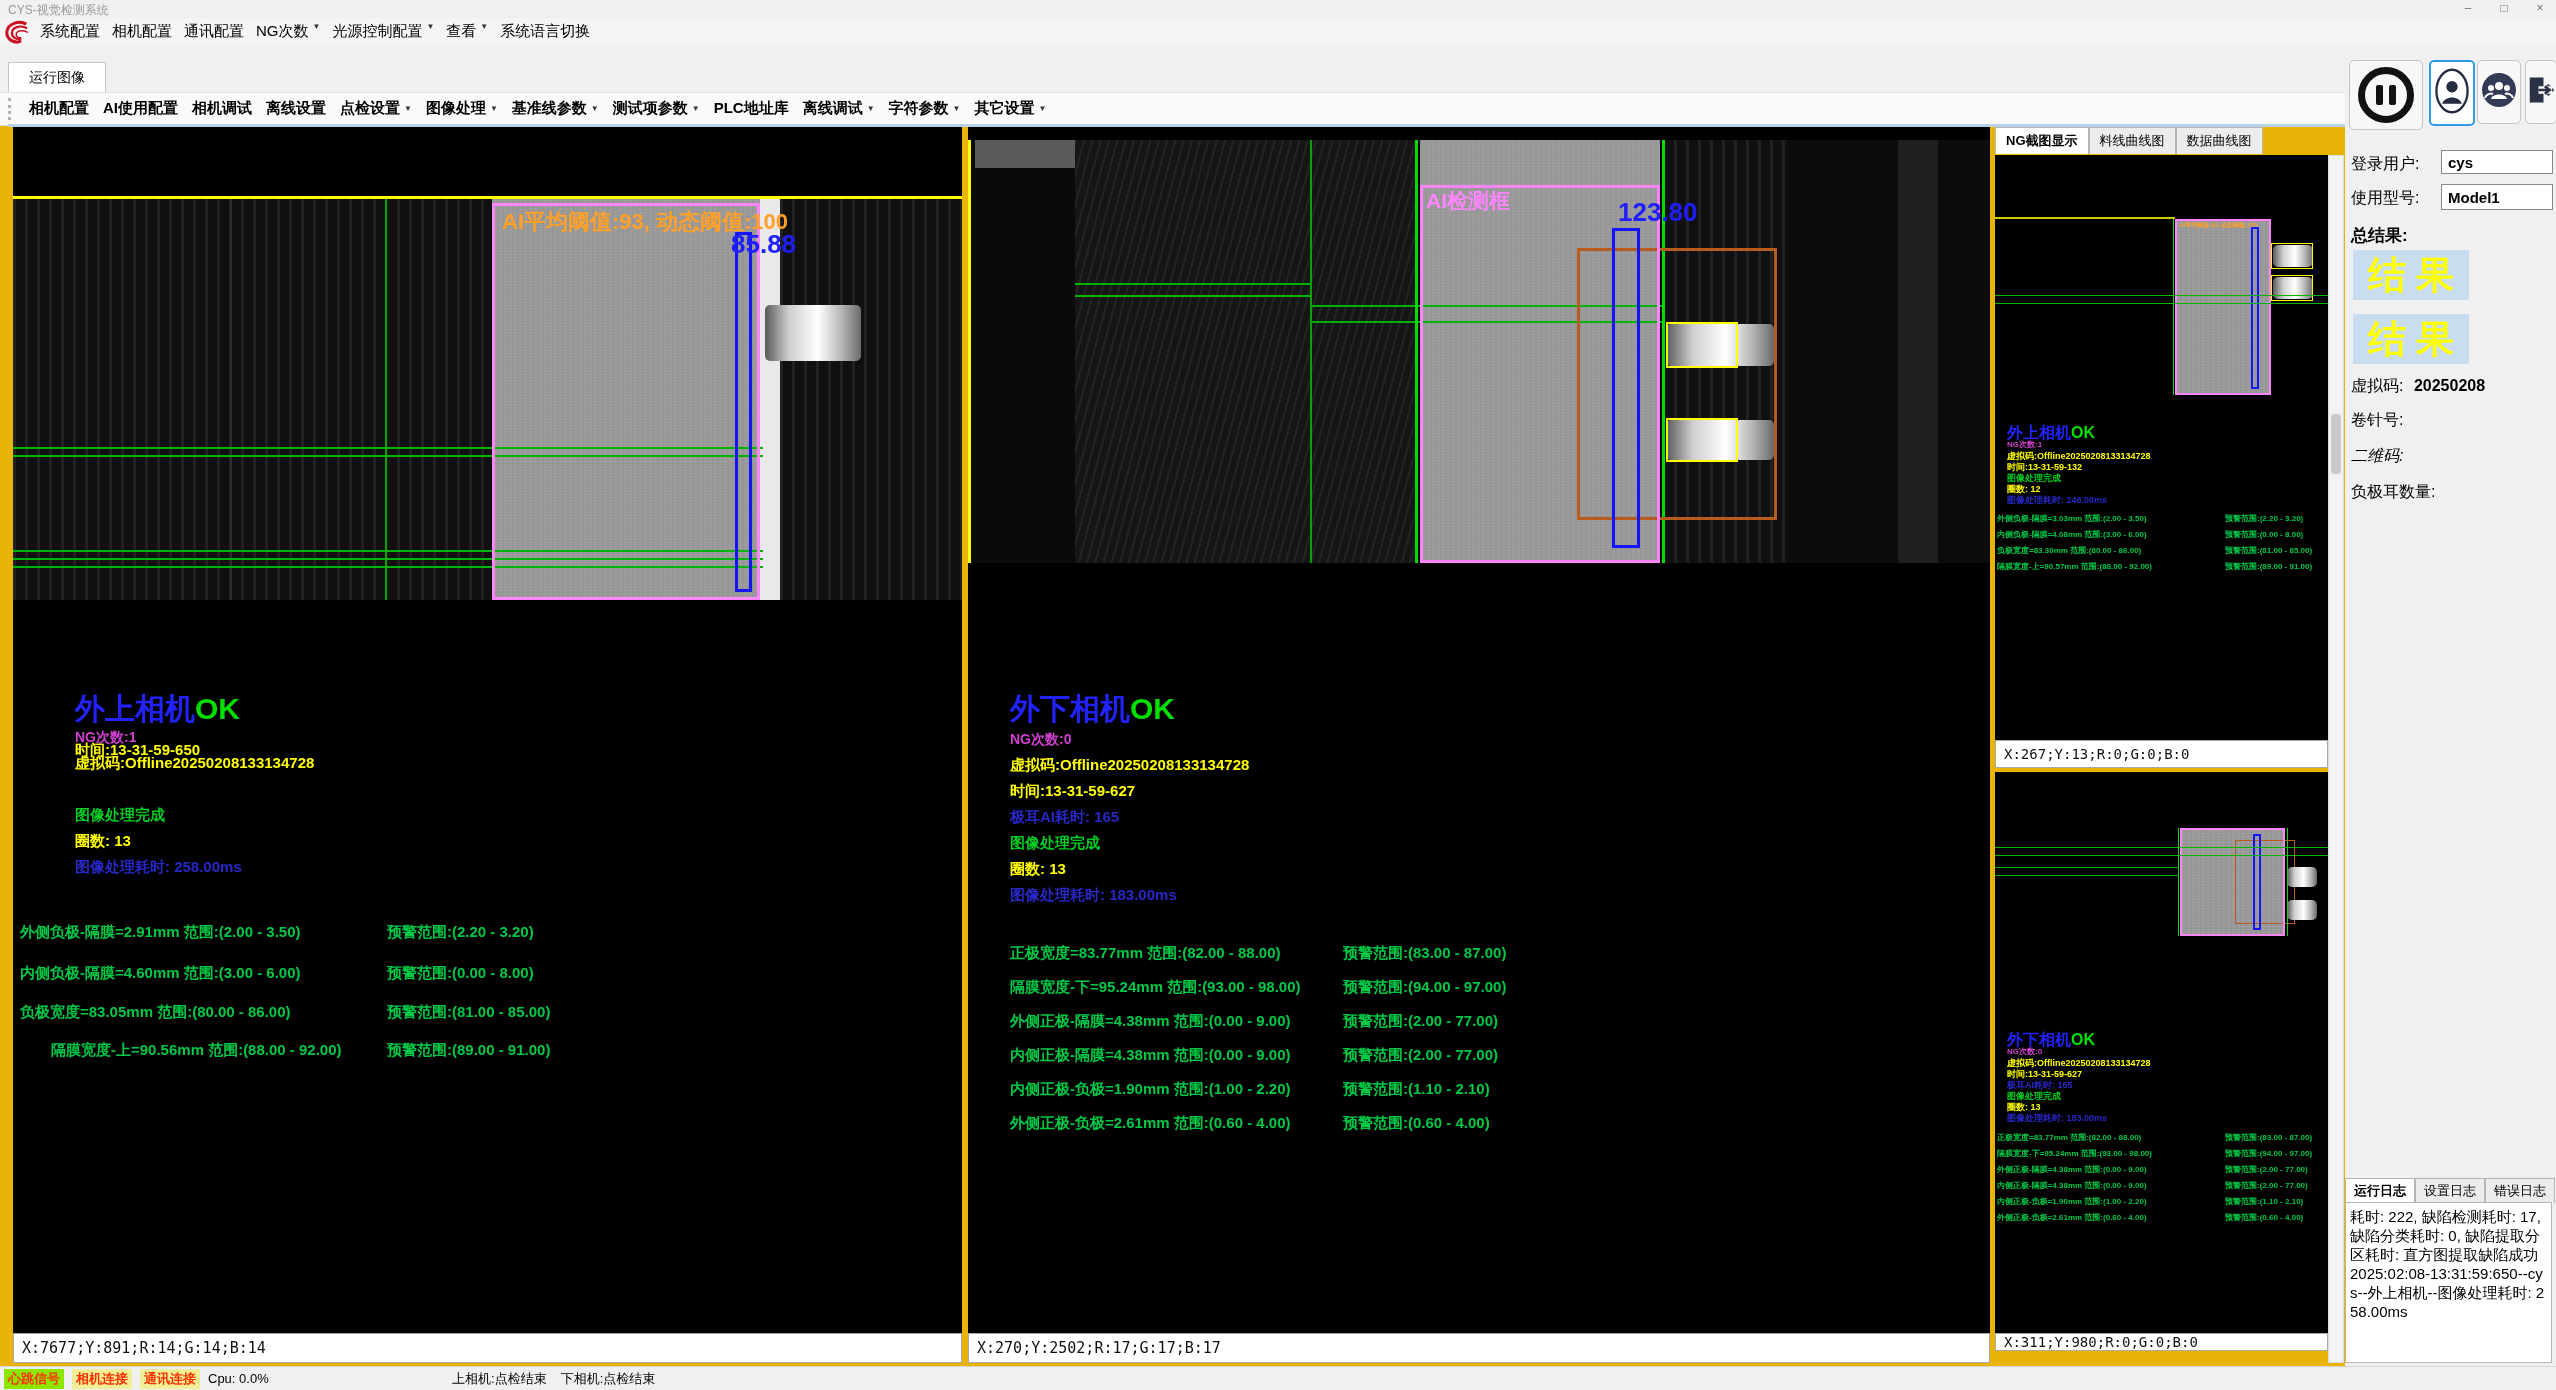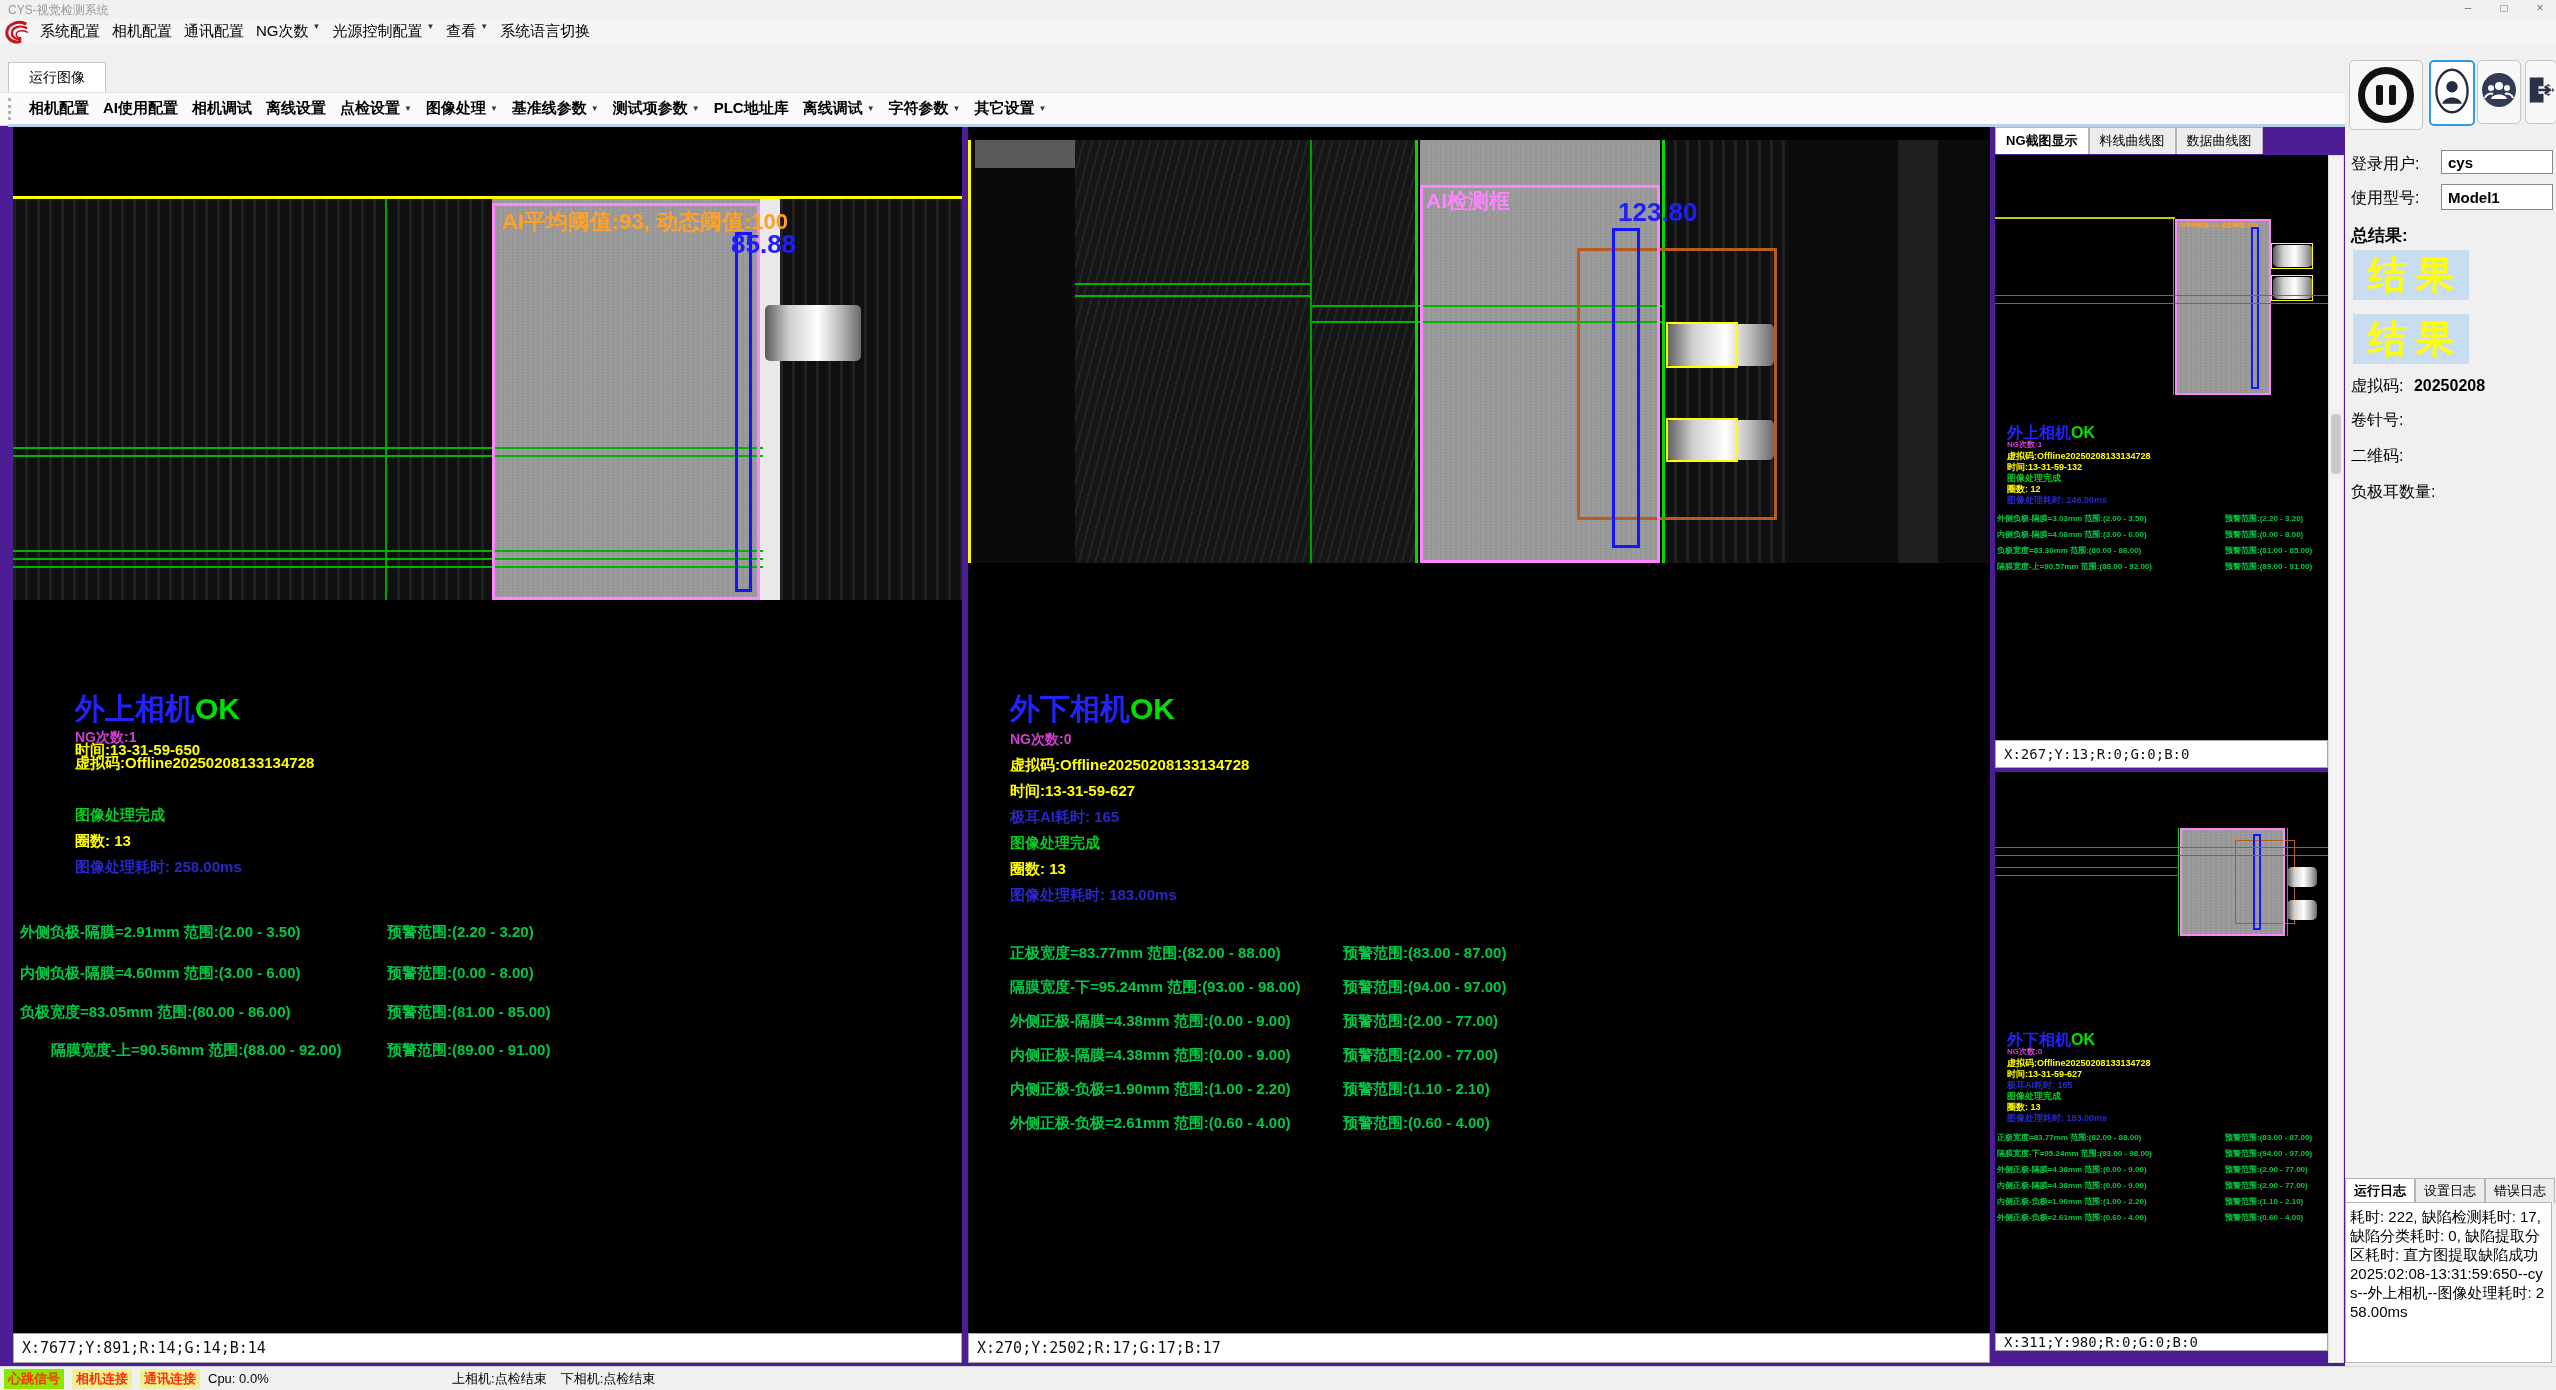--- a/index.html
+++ b/index.html
@@ -1,16 +1,16 @@
 <!DOCTYPE html>
 <html><head>
 <meta charset="utf-8">
 <style>
   html,body{margin:0;padding:0;background:#d8d8d8;}
-  #app{position:relative;width:2556px;height:1390px;background:#4c1d95;overflow:hidden;
+  #app{position:relative;width:2556px;height:1390px;background:#eab308;overflow:hidden;
        font-family:"Liberation Sans",sans-serif;color:#000;}
   .a{position:absolute;}
   .nw{white-space:nowrap;}
   .b{font-weight:bold;}
   .cam{position:absolute;background:#000;overflow:hidden;}
   .whitebar{position:absolute;background:#fff;border:1px solid #a8a8a8;color:#111;
             font-family:"DejaVu Sans Mono",monospace;font-size:15px;display:flex;align-items:center;padding-left:8px;box-sizing:border-box;}
   .menu-item{display:inline-flex;gap:4px;padding:3px 6px;font-size:15px;font-weight:normal;cursor:default;}
   .tool-item{display:inline-flex;align-items:center;gap:4px;padding:3px 7px;font-size:15px;font-weight:bold;}
   .caret{font-size:8px;color:#333;}
@@ -379,21 +379,21 @@
     </div>
     <div class="resultbox" style="left:8px;top:268px;width:116px;height:50px;">
       <span>结果</span>
     </div>
 
     <div class="a nw" style="left:6px;top:330px;font-size:16px;">
       <span>虚拟码:</span>
       <span class="b" style="margin-left:6px;">20250208</span>
     </div>
     <span class="rlabel" style="left:6px;top:364px;">卷针号:</span>
-    <span class="rlabel" style="left:6px;top:400px;">二维码:</span>
+    <span class="rlabel" style="left:6px;top:400px;font-style:italic;">二维码:</span>
     <span class="rlabel" style="left:6px;top:436px;">负极耳数量:</span>
 
     <div class="a" style="left:0px;top:1132px;display:flex;">
       <span class="sbtab active" style="font-size:13px;padding:3px 8px;">运行日志</span>
       <span class="sbtab" style="font-size:13px;padding:3px 8px;">设置日志</span>
       <span class="sbtab" style="font-size:13px;padding:3px 8px;">错误日志</span>
     </div>
     <div class="a" style="left:0px;top:1156px;width:207px;height:161px;background:#fff;border:1px solid #b5b5b5;box-sizing:border-box;
          font-size:15px;line-height:19px;padding:4px 4px;overflow:hidden;word-break:break-all;">
       <span>耗时: 222, 缺陷检测耗时: 17, 缺陷分类耗时: 0, 缺陷提取分区耗时: 直方图提取缺陷成功 2025:02:08-13:31:59:650--cys--外上相机--图像处理耗时: 258.00ms</span>

